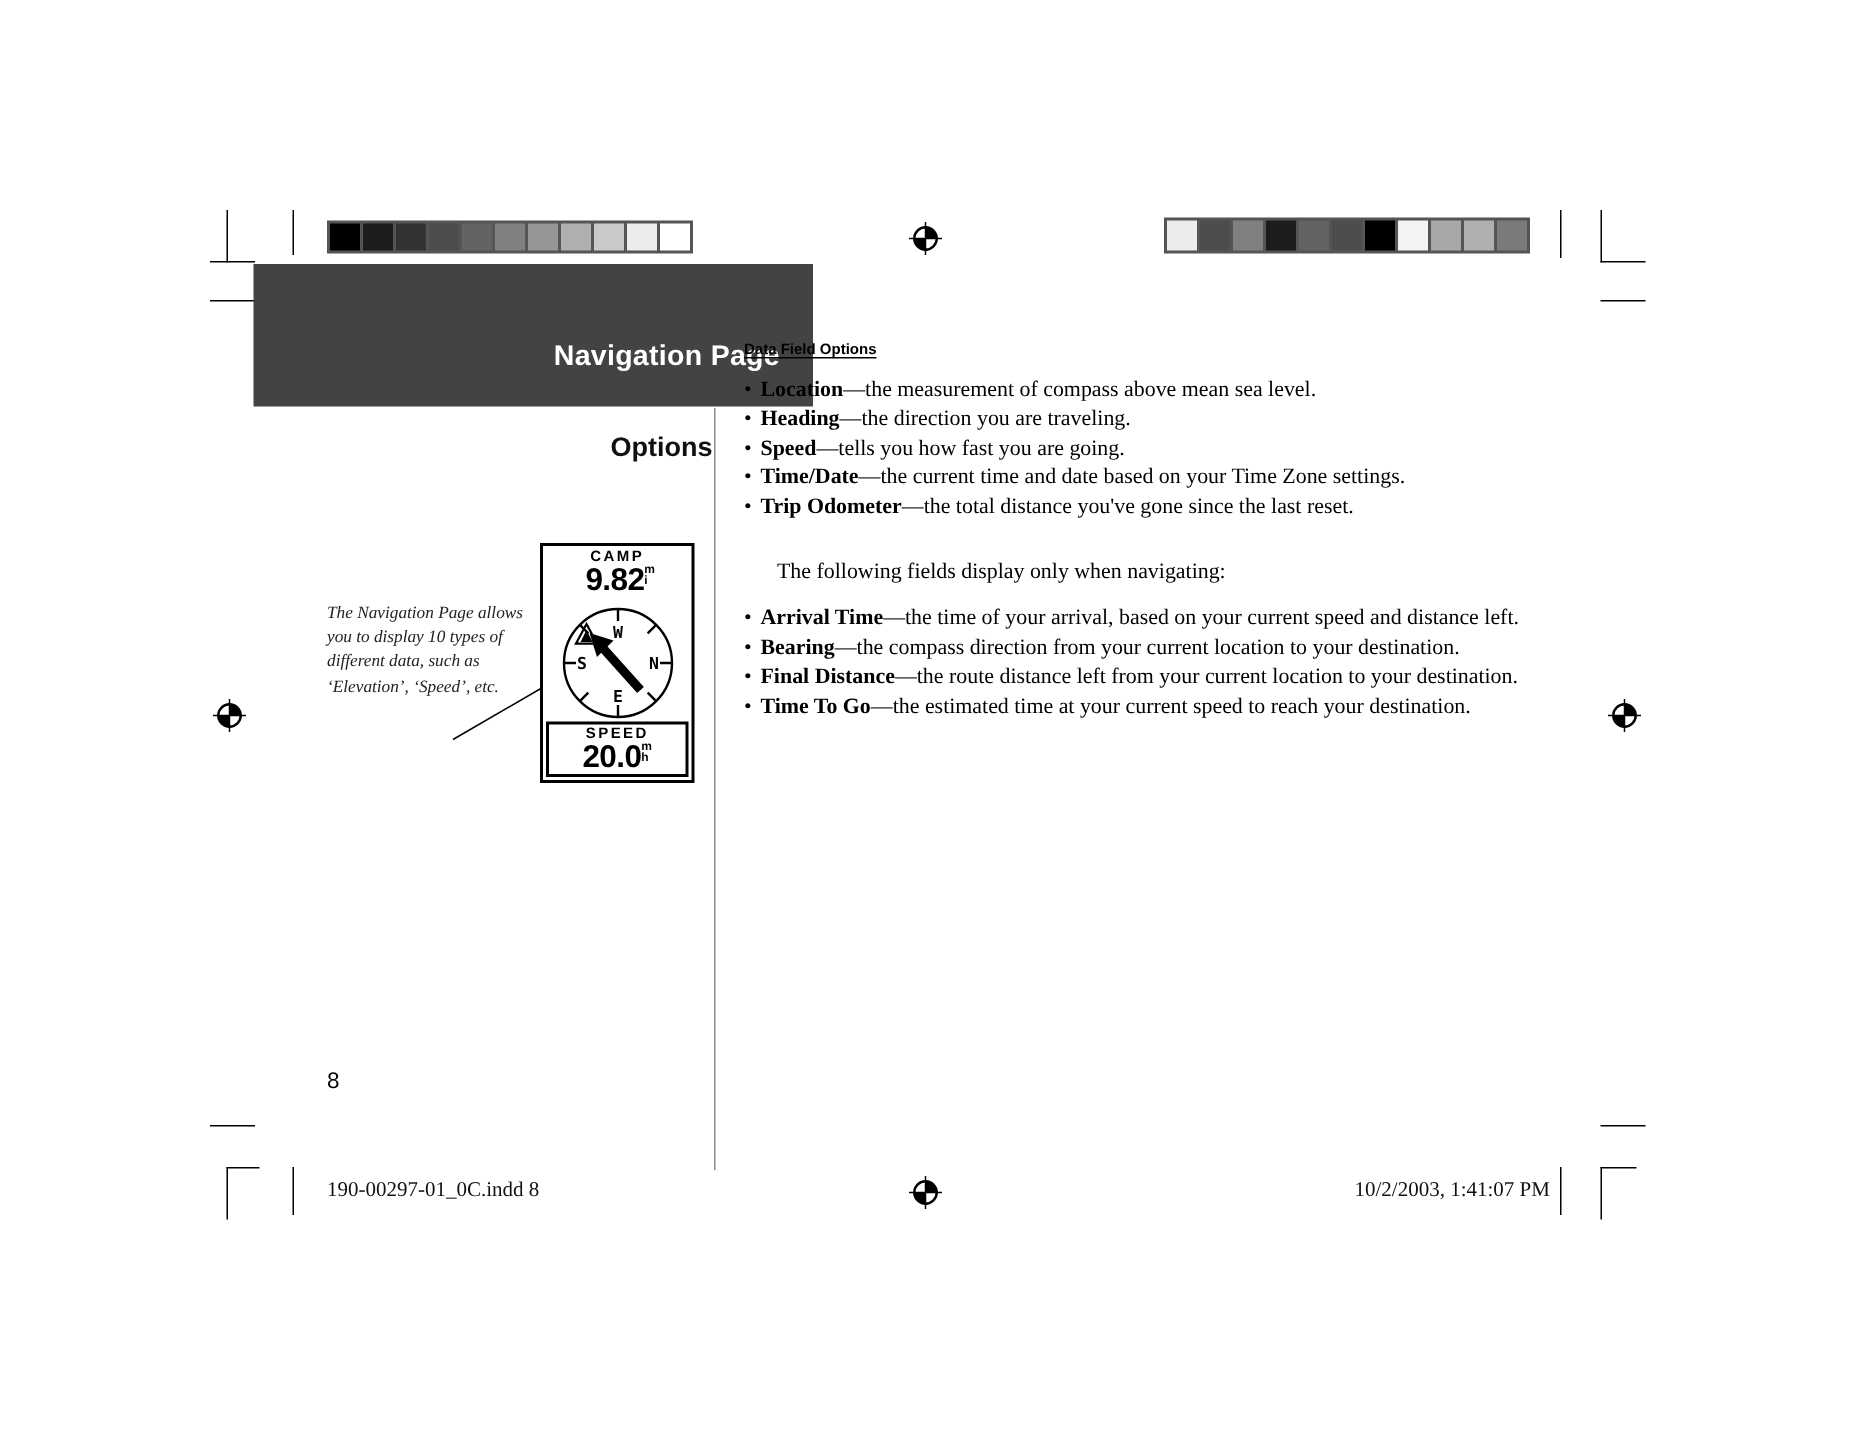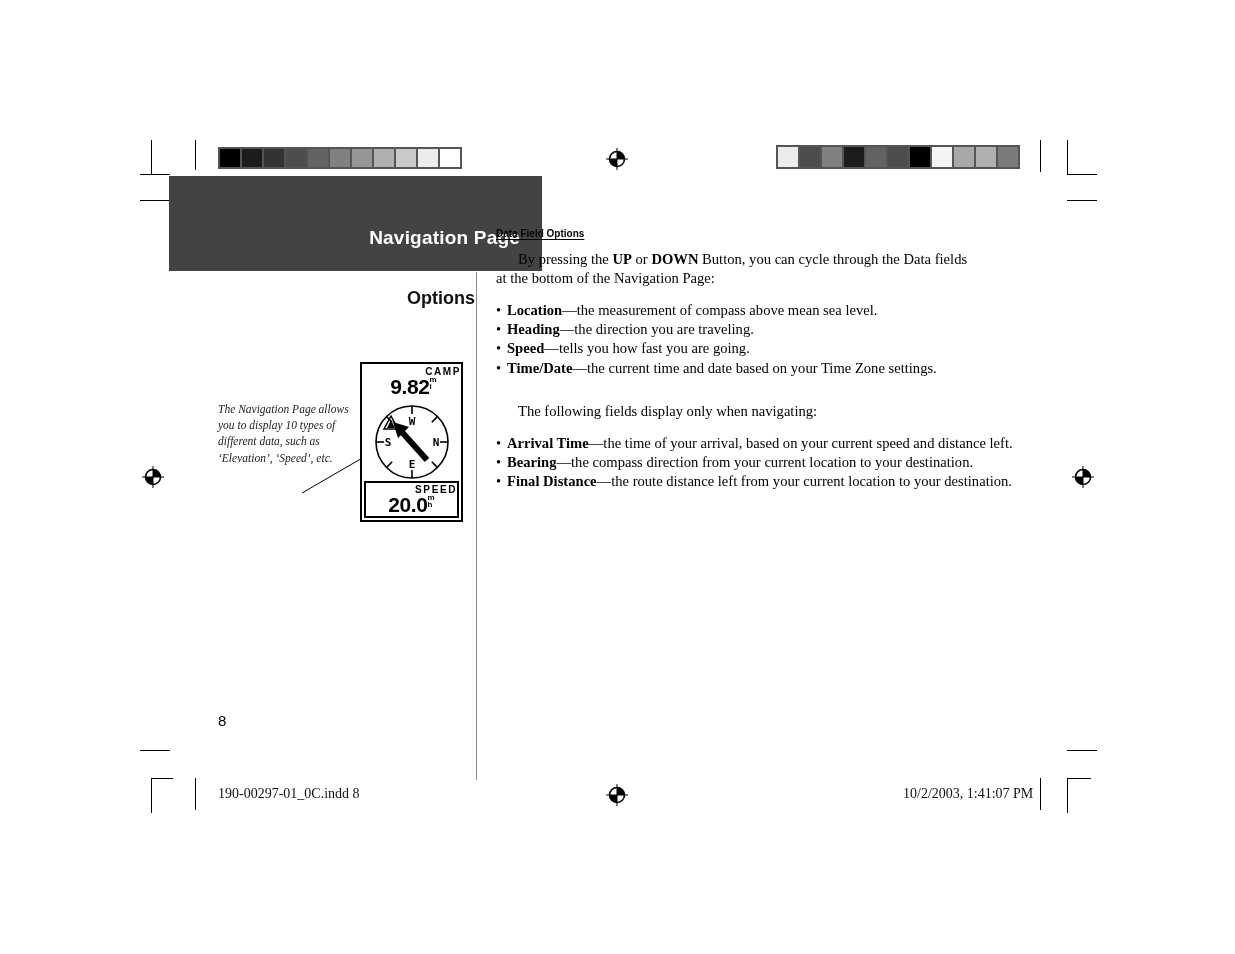--- a/index.html
+++ b/index.html
@@ -141,21 +141,21 @@
     height: 37px;
     border: 2px solid #000;
     box-sizing: border-box;
     background: #fff;
   }
   .lcd-label {
     font-family: "Liberation Sans", sans-serif;
     font-weight: bold;
     font-size: 10px;
     letter-spacing: 1.6px;
-    text-align: right;
+    text-align: center;
     color: #000;
   }
   .lcd-value {
     font-family: "Liberation Sans", sans-serif;
     font-weight: bold;
     font-size: 21px;
     letter-spacing: -0.4px;
     text-align: center;
     color: #000;
     line-height: 21px;
@@ -397,34 +397,35 @@
       <div class="lcd-label" id="gps-bottom-label">SPEED</div>
       <div class="lcd-value" id="gps-bottom-value"><span>20.0</span><span class="lcd-unit"><span>m</span><br><span>h</span></span></div>
     </div>
   </div>
 
   <div id="page-number">8</div>
 
   <div id="body-column">
     <div id="body-heading">Data Field Options</div>
 
-    <p class="para"><span>By pressing the </span><b>UP</b><span> or </span><b>DOWN</b><span> Button, you can cycle through the Data fields at the bottom of the Navigation Page:</span></p>
 
     <ul class="bullet-list" id="data-fields-list">
         <li><span class="term">Location</span><span>—the measurement of compass above mean sea level.</span></li>
         <li><span class="term">Heading</span><span>—the direction you are traveling.</span></li>
         <li><span class="term">Speed</span><span>—tells you how fast you are going.</span></li>
         <li><span class="term">Time/Date</span><span>—the current time and date based on your Time Zone settings.</span></li>
+        <li><span class="term">Trip Odometer</span><span>—the total distance you've gone since the last reset.</span></li>
       </ul>
 
     <p class="para" id="intro-navigating">The following fields display only when navigating:</p>
 
     <ul class="bullet-list" id="navigating-fields-list">
         <li><span class="term">Arrival Time</span><span>—the time of your arrival, based on your current speed and distance left.</span></li>
         <li><span class="term">Bearing</span><span>—the compass direction from your current location to your destination.</span></li>
         <li><span class="term">Final Distance</span><span>—the route distance left from your current location to your destination.</span></li>
+        <li><span class="term">Time To Go</span><span>—the estimated time at your current speed to reach your destination.</span></li>
       </ul>
   </div>
 
   <div class="footer-text" id="footer-left">190-00297-01_0C.indd   8</div>
   <div class="footer-text" id="footer-right">10/2/2003, 1:41:07 PM</div>
 
 </div>
 
 </body></html>

